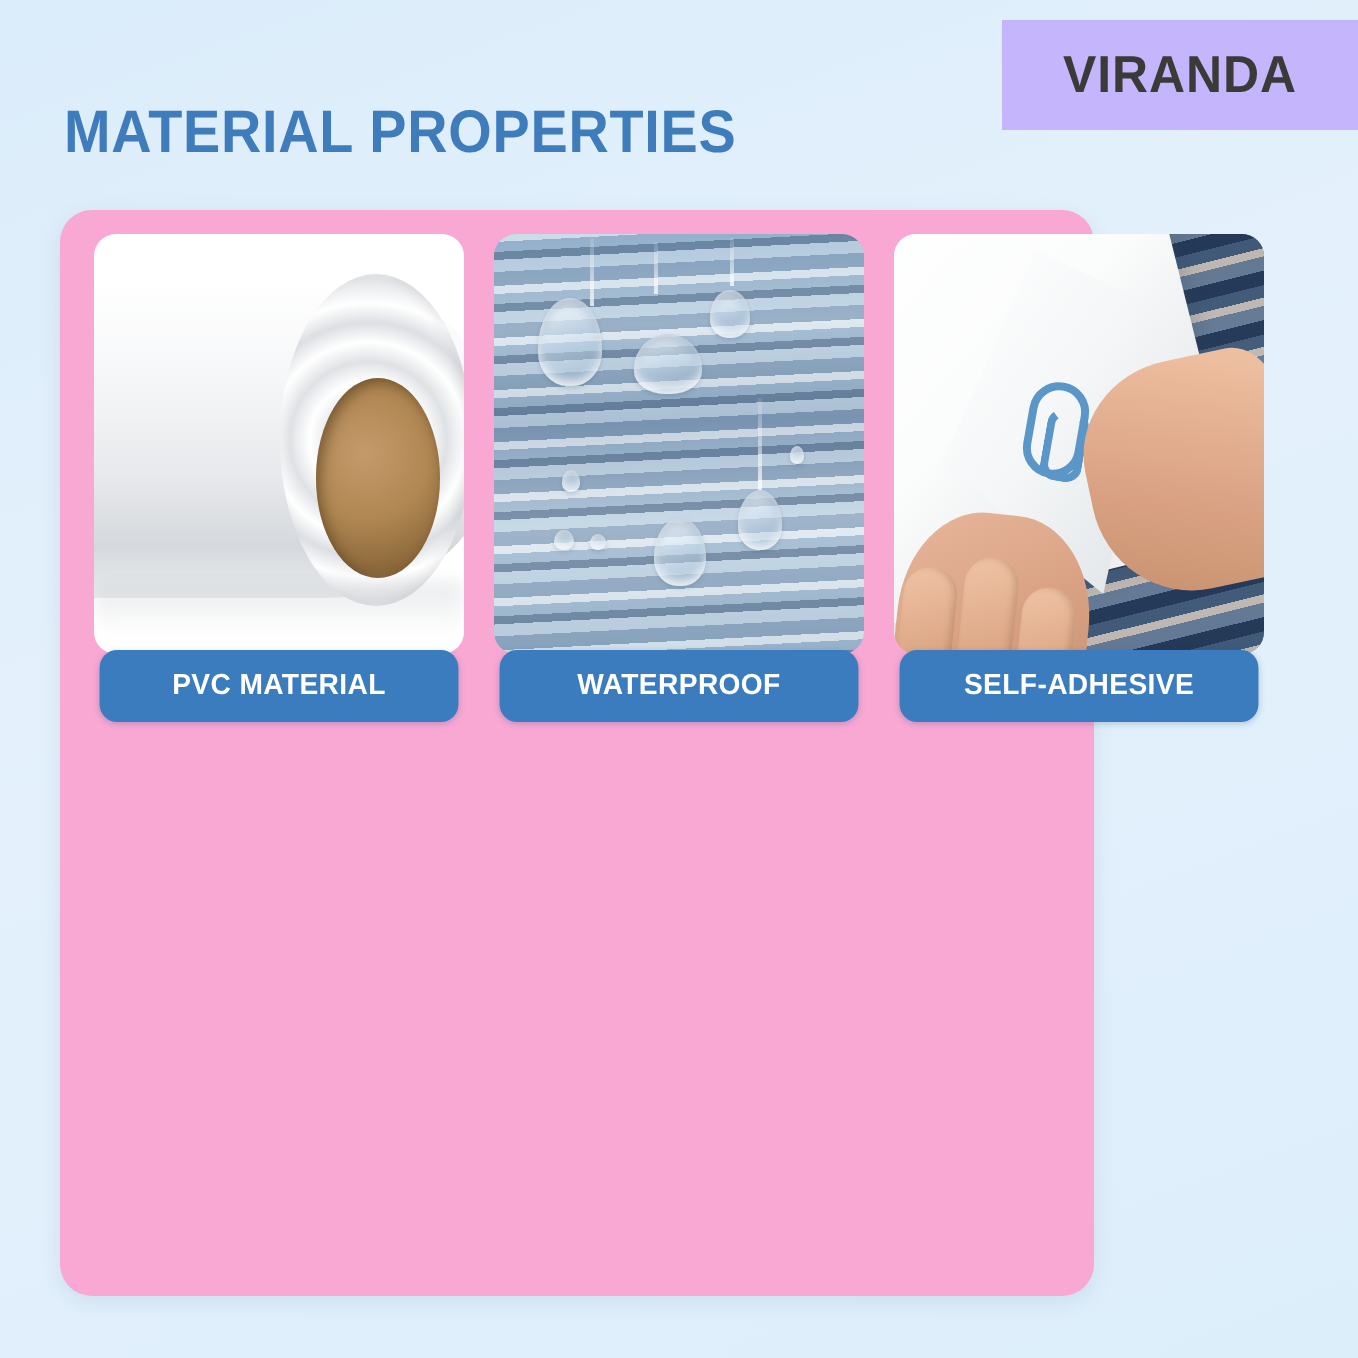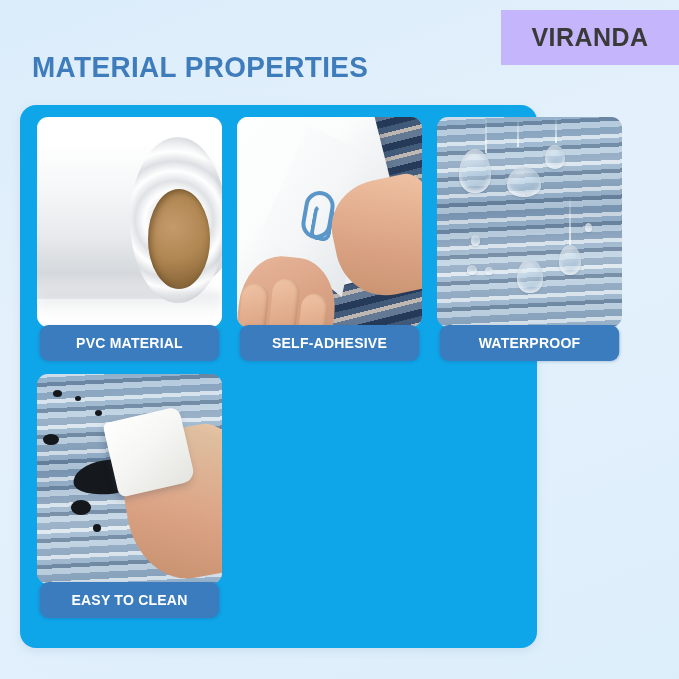--- a/index.html
+++ b/index.html
@@ -54,25 +54,25 @@
     letter-spacing: 0.4px;
     color: #3f7cbb;
     transform: scaleX(0.93);
     transform-origin: left center;
     white-space: nowrap;
   }
 
   
   .panel {
     position: absolute;
-    left: 20px;
+    left: 30px;
     top: 105px;
     width: 517px;
     height: 543px;
-    background: #0ea5e9;
+    background: #f9a8d4;
     border-radius: 16px;
     box-shadow: 0 3px 10px rgba(120,150,180,0.18);
   }
 
   .grid {
     position: absolute;
     left: 17px;
     top: 12px;
     width: 585px;
     height: 518px;
@@ -475,76 +475,56 @@
           </div>
           <div class="roll-shadow"></div>
         </div>
       </div>
       <div class="label">PVC MATERIAL</div>
     </div>
 
 
     <div class="card">
       <div class="thumb">
+        <div class="art-water">
+          <div class="tex-wood"></div>
+
+          <div class="trail" style="left:48px;  top:2px;  height:34px;"></div>
+          <div class="trail" style="left:80px;  top:4px;  height:26px;"></div>
+          <div class="trail" style="left:118px; top:2px;  height:24px;"></div>
+          <div class="trail" style="left:132px; top:82px; height:46px;"></div>
+
+          <div class="drop" style="left:22px;  top:32px;  width:32px; height:44px;"></div>
+          <div class="drop" style="left:70px;  top:50px;  width:34px; height:30px;"></div>
+          <div class="drop" style="left:108px; top:28px;  width:20px; height:24px;"></div>
+          <div class="drop" style="left:122px; top:128px; width:22px; height:30px;"></div>
+          <div class="drop" style="left:80px;  top:142px; width:26px; height:34px;"></div>
+          <div class="drop" style="left:30px;  top:148px; width:10px; height:10px;"></div>
+          <div class="drop" style="left:48px;  top:150px; width:8px;  height:8px;"></div>
+          <div class="drop" style="left:34px;  top:118px; width:9px;  height:11px;"></div>
+          <div class="drop" style="left:148px; top:106px; width:7px;  height:9px;"></div>
+        </div>
+      </div>
+      <div class="label">WATERPROOF</div>
+    </div>
+
+    <div class="card">
+      <div class="thumb">
         <div class="art-peel">
           <div class="peel-wall"></div>
           <div class="peel-backing"></div>
           <div class="peel-flap"></div>
           <div class="peel-clip"></div>
           <div class="hand-l">
             <div class="finger" style="left:2px;  height:66px;"></div>
             <div class="finger" style="left:32px; height:74px;"></div>
             <div class="finger" style="left:62px; height:62px;"></div>
           </div>
           <div class="hand-r"></div>
         </div>
       </div>
       <div class="label">SELF-ADHESIVE</div>
     </div>
 
-    <div class="card">
-      <div class="thumb">
-        <div class="art-water">
-          <div class="tex-wood"></div>
-
-          <div class="trail" style="left:48px;  top:2px;  height:34px;"></div>
-          <div class="trail" style="left:80px;  top:4px;  height:26px;"></div>
-          <div class="trail" style="left:118px; top:2px;  height:24px;"></div>
-          <div class="trail" style="left:132px; top:82px; height:46px;"></div>
-
-          <div class="drop" style="left:22px;  top:32px;  width:32px; height:44px;"></div>
-          <div class="drop" style="left:70px;  top:50px;  width:34px; height:30px;"></div>
-          <div class="drop" style="left:108px; top:28px;  width:20px; height:24px;"></div>
-          <div class="drop" style="left:122px; top:128px; width:22px; height:30px;"></div>
-          <div class="drop" style="left:80px;  top:142px; width:26px; height:34px;"></div>
-          <div class="drop" style="left:30px;  top:148px; width:10px; height:10px;"></div>
-          <div class="drop" style="left:48px;  top:150px; width:8px;  height:8px;"></div>
-          <div class="drop" style="left:34px;  top:118px; width:9px;  height:11px;"></div>
-          <div class="drop" style="left:148px; top:106px; width:7px;  height:9px;"></div>
-        </div>
-      </div>
-      <div class="label">WATERPROOF</div>
-    </div>
-
-    <div class="card">
-      <div class="thumb">
-        <div class="art-clean">
-          <div class="tex-wood"></div>
-
-          <div class="ink" style="left:16px;  top:16px; width:9px;  height:7px;"></div>
-          <div class="ink" style="left:38px;  top:22px; width:6px;  height:5px;"></div>
-          <div class="ink" style="left:58px;  top:36px; width:7px;  height:6px;"></div>
-          <div class="ink" style="left:82px;  top:46px; width:11px; height:9px;"></div>
-          <div class="ink" style="left:6px;   top:60px; width:16px; height:11px;"></div>
-          <div class="ink" style="left:34px;  top:126px; width:20px; height:15px;"></div>
-          <div class="ink" style="left:56px;  top:150px; width:8px;  height:8px;"></div>
-          <div class="ink-smear"></div>
-
-          <div class="clean-hand"></div>
-          <div class="cloth"></div>
-        </div>
-      </div>
-      <div class="label">EASY TO CLEAN</div>
-    </div>
 
 
   </div>
 </div>
 
 </body></html>

